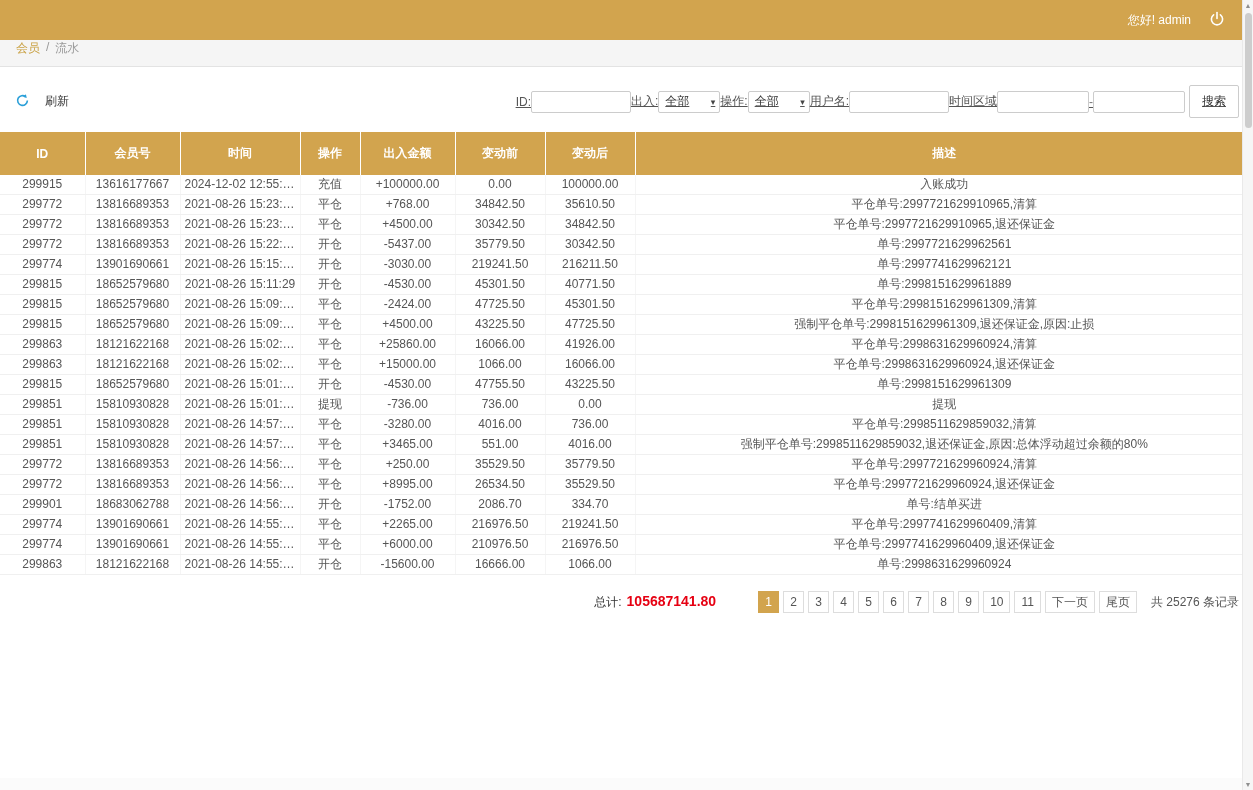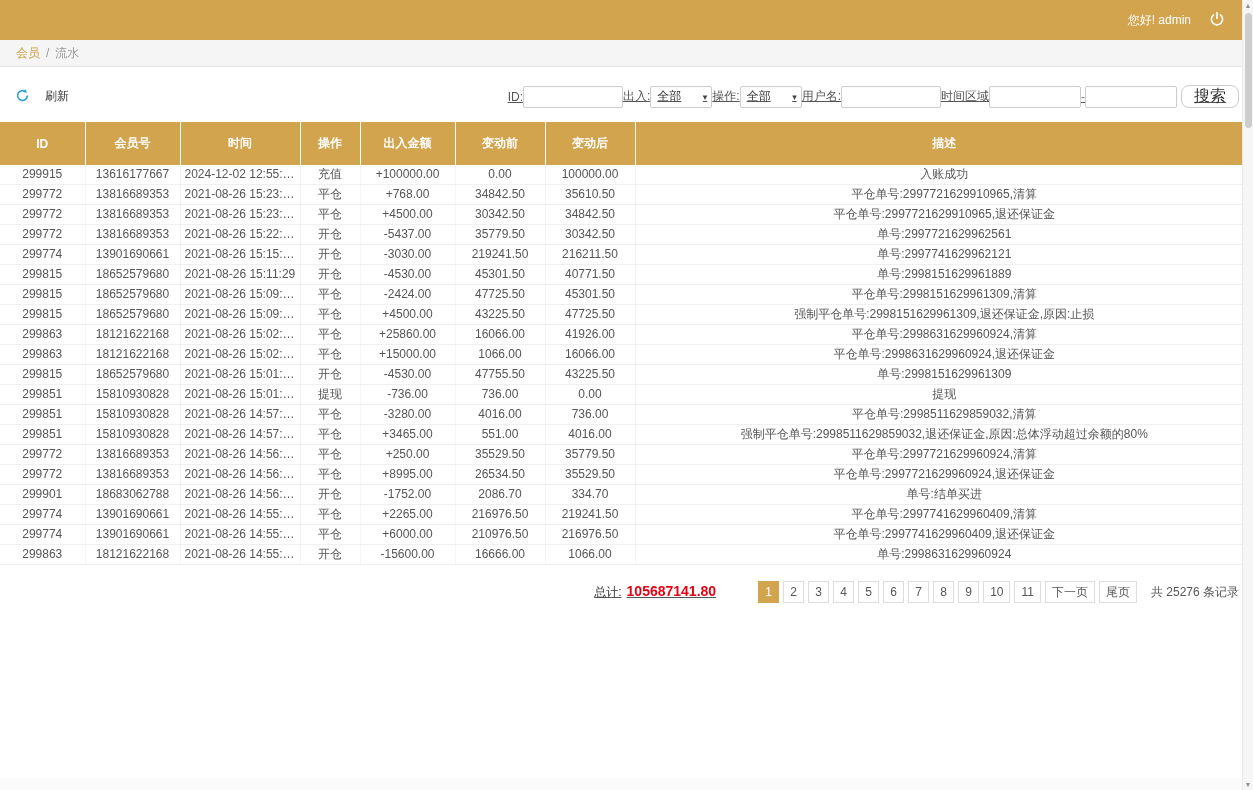--- a/index.html
+++ b/index.html
@@ -34,21 +34,21 @@
     font-size:12px;line-height:19px;padding:0 0 0 10px;cursor:pointer;
     white-space:nowrap;
   }
   .side-item.gold{color:#c9a144;}
   .side-item.dark{color:#333;}
   .side-item.active{background:var(--accent);color:#fff;}
   
   .content{flex:1;background:#fff;display:flex;flex-direction:column;min-width:0;}
   .breadcrumb{
     height:27px;background:#f5f5f5;border-bottom:1px solid #e3e3e3;
-    display:flex;align-items:center;padding:0 16px;gap:6px;font-size:12px;color:#999;
+    display:flex;align-items:flex-start;padding:0 16px;gap:6px;font-size:12px;color:#999;
   }
   .breadcrumb a{color:#c9a144;text-decoration:none;cursor:pointer;}
   
   .toolbar{
     display:flex;align-items:center;justify-content:space-between;
     padding:18px 14px 14px 16px;background:#fff;
   }
   .refresh-btn{
     display:flex;align-items:center;gap:16px;background:none;border:none;
     font-size:12px;color:#333;cursor:pointer;font-family:inherit;
@@ -61,43 +61,43 @@
   }
   .filters input.time-input{width:92px;}
   .select-box{
     height:22px;min-width:62px;border:1px solid #ccc;border-radius:2px;background:#fff;
     display:flex;align-items:center;justify-content:space-between;
     padding:0 4px 0 6px;font-size:12px;color:#333;cursor:pointer;gap:6px;
   }
   .select-box .caret{font-size:9px;color:#444;}
   .range-sep{color:#777;}
   .search-btn{
-    height:23px;border:1px solid #ccc;border-radius:8px;background:#fff;
-    padding:0 12px;font-size:16px;color:#333;cursor:pointer;font-family:inherit;margin-left:4px;
+    height:33px;border:1px solid #ccc;border-radius:2px;background:#fff;
+    padding:0 12px;font-size:12px;color:#333;cursor:pointer;font-family:inherit;margin-left:4px;
   }
   
   table{width:100%;border-collapse:collapse;table-layout:fixed;}
   thead th{
     background:var(--accent);color:#fff;font-size:12px;font-weight:bold;
     padding:13px 2px;border-right:1px solid rgba(255,255,255,0.25);
     white-space:nowrap;overflow:hidden;
   }
   thead th:last-child{border-right:none;}
   tbody td{
     font-size:12px;color:#555;text-align:center;padding:3px 4px;line-height:13px;
     border-bottom:1px solid #f0f0f0;border-right:1px solid #f5f5f5;
     white-space:nowrap;overflow:hidden;text-overflow:ellipsis;
   }
   tbody td:last-child{border-right:none;}
   
   .table-footer{
     display:flex;align-items:center;justify-content:flex-end;
     padding:16px 14px 0 16px;gap:10px;
   }
-  .total{margin-right:32px;display:flex;align-items:baseline;gap:5px;text-decoration:underline;}
+  .total{margin-right:32px;display:flex;align-items:baseline;gap:5px;}
   .total-label{font-size:12px;color:#333;}
   .total-value{font-size:14px;font-weight:bold;color:var(--total-red);}
   .pagination{display:flex;align-items:center;gap:4px;}
   .page-btn{
     min-width:21px;height:22px;padding:0 6px;border:1px solid #ddd;background:#fff;
     font-size:12px;color:#555;cursor:pointer;font-family:inherit;
   }
   .page-btn.active{background:var(--accent);border-color:var(--accent);color:#fff;}
   .record-count{font-size:12px;color:#555;margin-left:4px;white-space:nowrap;}
   

